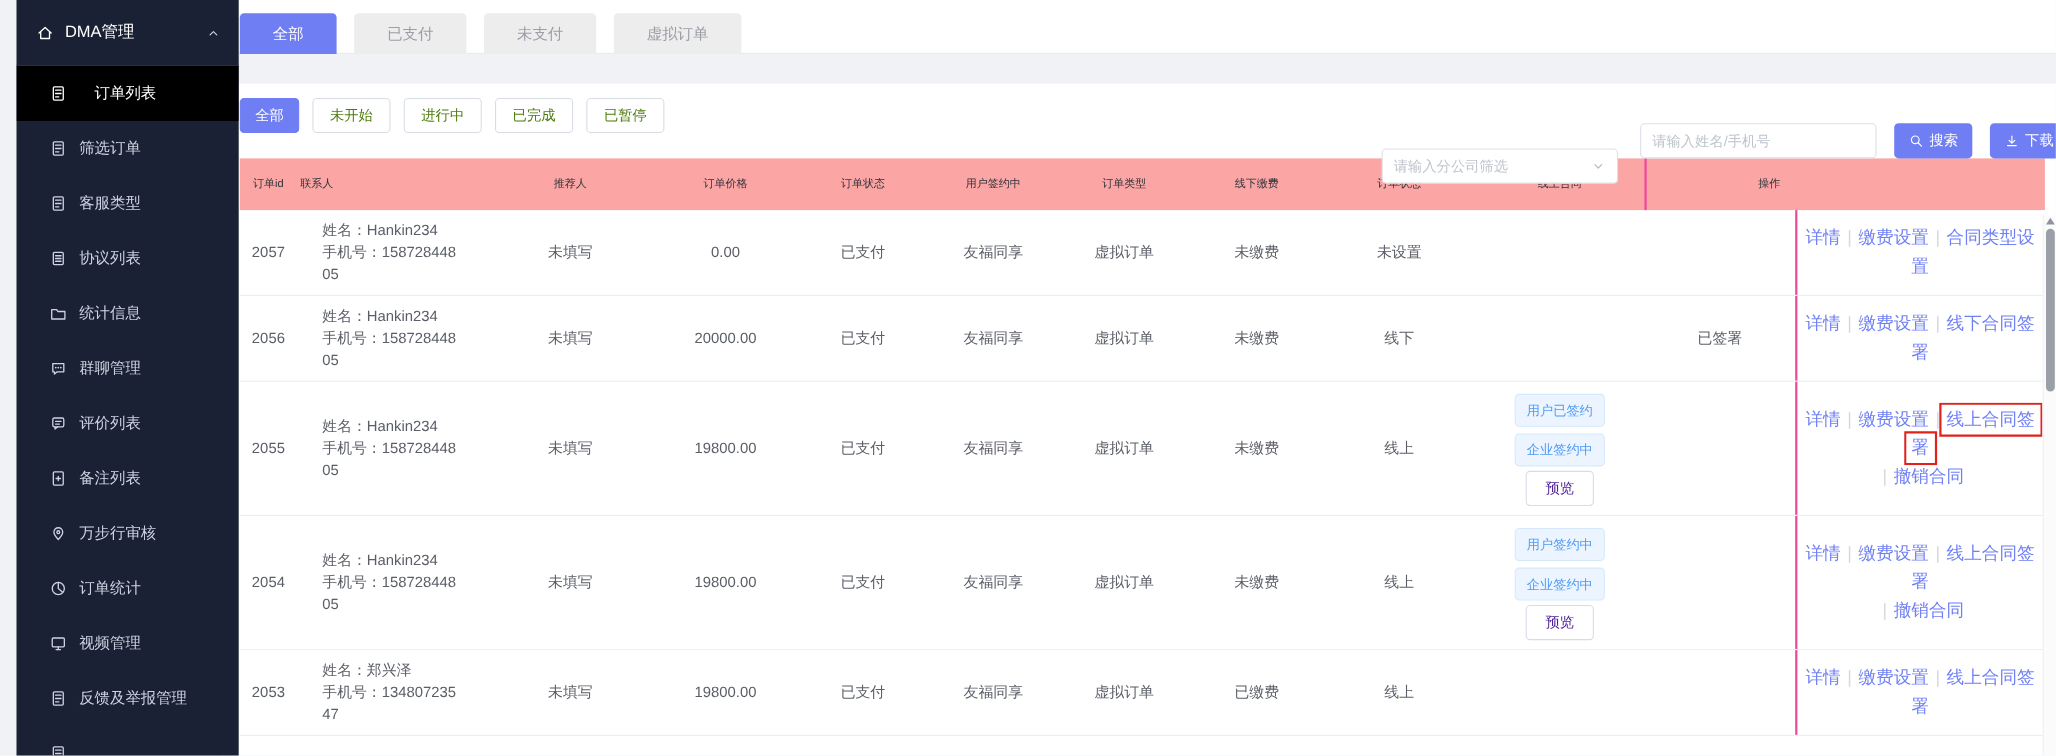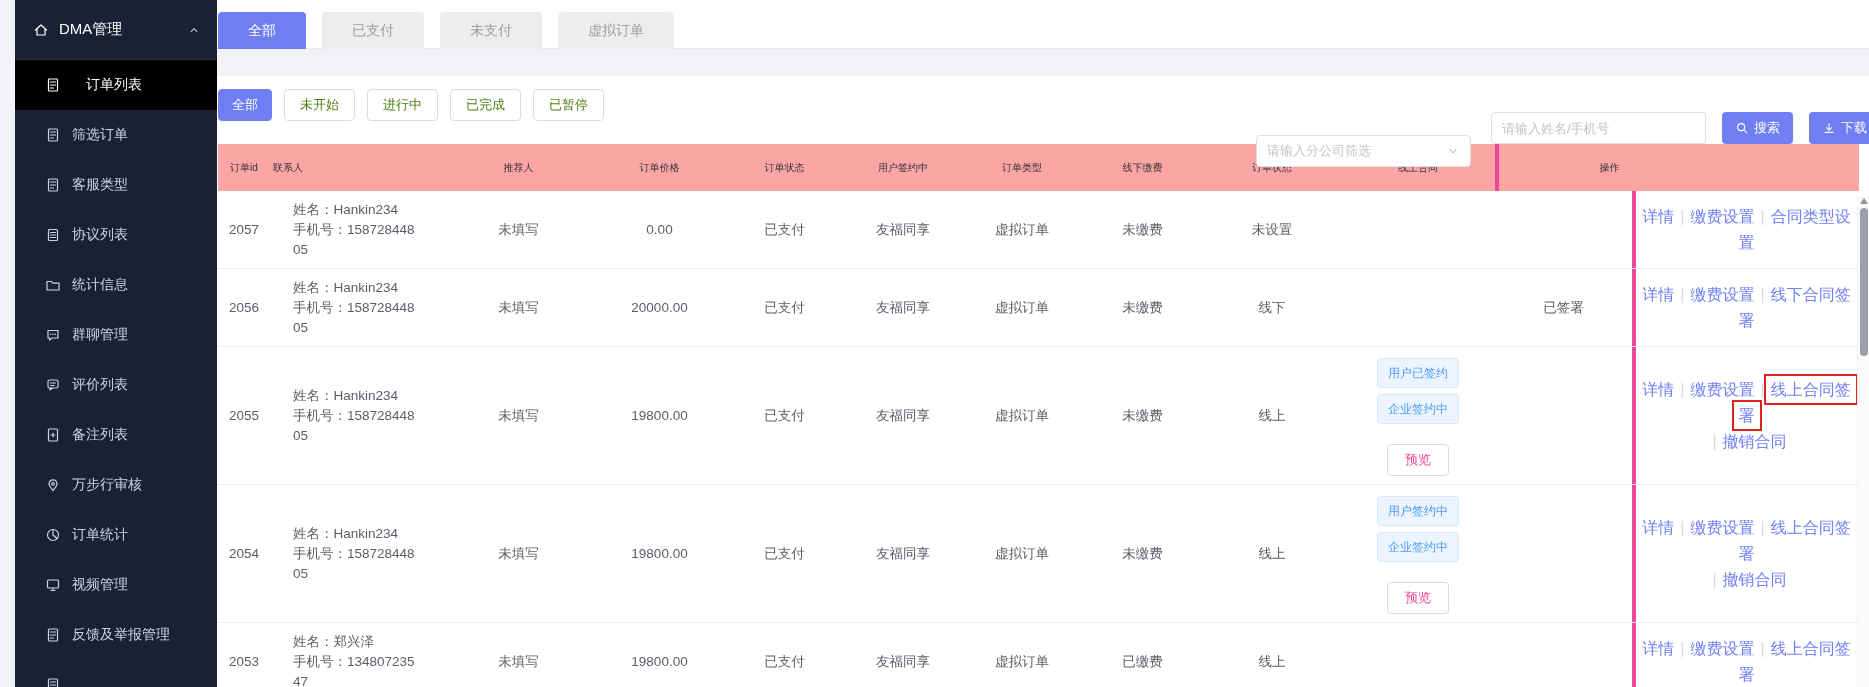--- a/index.html
+++ b/index.html
@@ -36,25 +36,25 @@
 
   
   .table { margin-top:22px; width:1641px; color:#5a5e66; font-size:13.5px; }
   .thead-row { display:flex; background:#fca5a5; color:#2f3339; font-weight:normal; font-size:10px; min-height:47px; }
   .trow { display:flex; border-bottom:1px solid #ebeef5; min-height:78px; }
   .trow.tall { min-height:116px; }
   .cell { display:flex; flex-direction:column; align-items:center; justify-content:center; text-align:center; padding:8px 3px; line-height:20px; }
   .c-id{width:52px;} .c-contact{width:173px;} .c-referrer{width:151px;} .c-price{width:131px;}
   .c-status{width:119px;} .c-merchant{width:118px;} .c-type{width:120px;} .c-opay{width:121px;}
   .c-ctype{width:138px;} .c-online{width:154px;} .c-ocontract{width:137px;} .c-ops{width:225px;}
-  .c-ops { border-left:4px solid #ec4899; }
+  .c-ops { border-left:2px solid #ec4899; }
   .cell.c-contact { align-items:flex-start; }
   .contact-block { width:128px; margin-left:20px; text-align:left; line-height:20px; word-break:break-all; }
   .pill { background:#ecf5ff; border:1px solid #d5e9fd; color:#4f9bf5; font-size:12px; padding:4px 10px; border-radius:4px; margin:3px 0; white-space:nowrap; }
-  .preview-btn { margin-top:17px; background:#fff; border:1px solid #d8dce5; border-radius:4px; padding:6px 17px; font-size:13px; color:#ec4899; cursor:pointer; }
+  .preview-btn { margin-top:1px; background:#fff; border:1px solid #d8dce5; border-radius:4px; padding:6px 17px; font-size:13px; color:#4c1d95; cursor:pointer; }
   .ops-line { line-height:26px; font-size:16px; }
   .op-link { color:#7080f5; cursor:pointer; }
   .op-link.hl { outline:2px solid #e0221b; outline-offset:5px; }
   .op-sep { color:#d5d9e0; margin:0 6px; }
 
   
   .vscroll { position:absolute; right:0; top:120px; bottom:0; width:12px; background:#fbfbfc; border-left:1px solid #f0f1f3; }
   .vscroll .arrow-up { position:absolute; left:2px; top:2px; width:0; height:0; border-left:4px solid transparent; border-right:4px solid transparent; border-bottom:6px solid #8f939c; }
   .vscroll .thumb { position:absolute; left:2px; top:12px; width:8px; height:148px; background:#9b9fa8; border-radius:4px; cursor:pointer; }
 </style>

